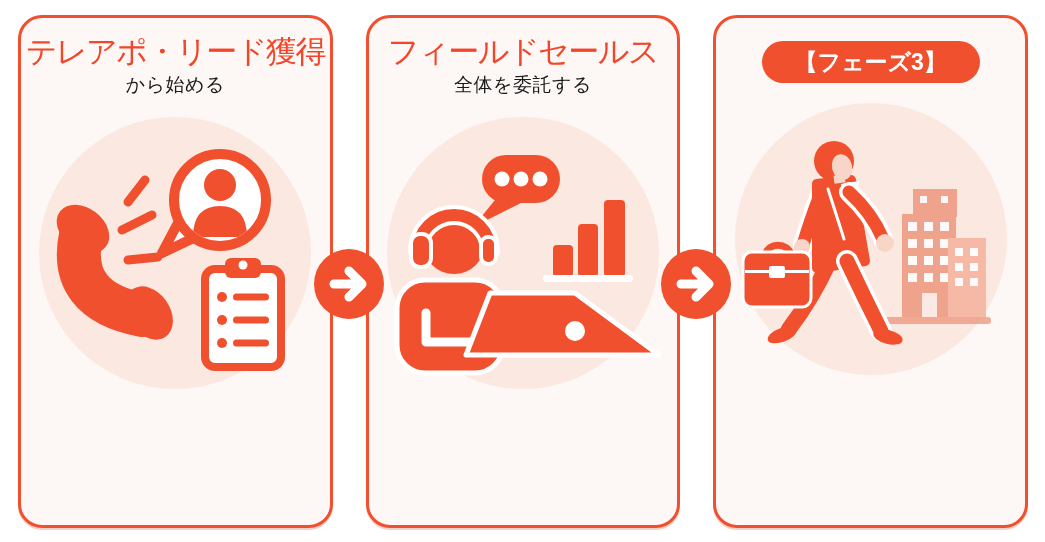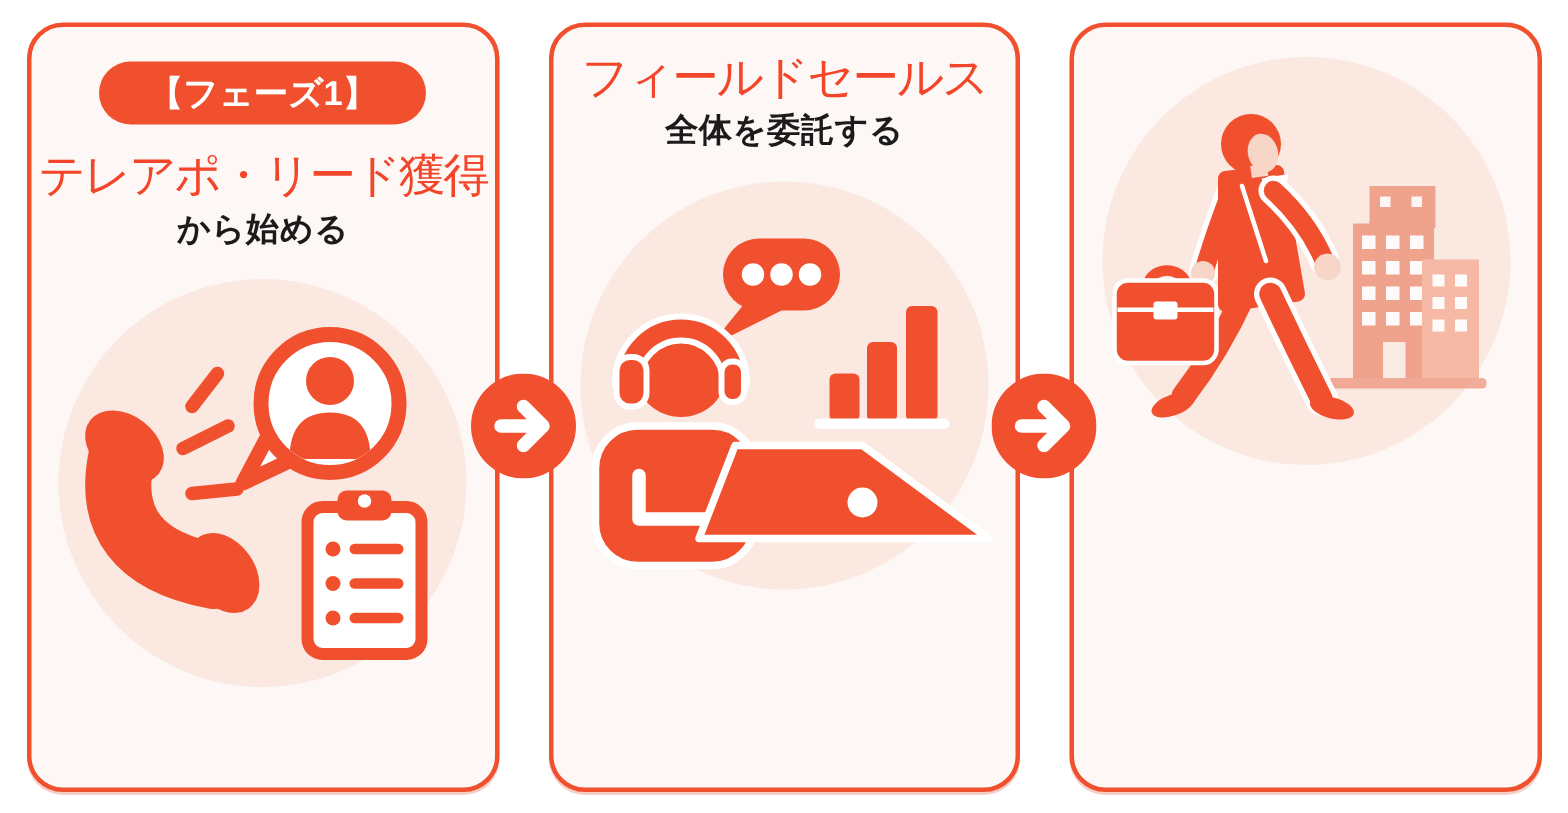--- a/index.html
+++ b/index.html
@@ -52,22 +52,22 @@
     margin-top:15px;
     font-size:31px;
     font-weight:400;
     color:var(--title-text);
     letter-spacing:-1.5px;
     white-space:nowrap;
     line-height:1.2;
   }
   .subtitle{
     margin-top:4px;
-    font-size:22px;
-    font-weight:700;
+    font-size:19px;
+    font-weight:400;
     color:var(--subtitle-text);
     letter-spacing:0.5px;
     line-height:1.2;
   }
   .illus{display:block;margin:6px auto 0;width:308px;height:300px;}
   .arrow{
     position:absolute;
     top:249px;
     width:70px;height:70px;
     z-index:5;
@@ -85,21 +85,20 @@
   .s-o{stroke:var(--primary);}
   .s-w{stroke:#FFFFFF;}
   .nofill{fill:none;}
 </style>
 </head>
 <body>
 
 <div class="stage">
 
   <section class="card">
-    <div class="badge">【フェーズ1】</div>
     <h2 class="title">テレアポ・リード獲得</h2>
     <p class="subtitle">から始める</p>
     <svg class="illus" viewBox="0 0 308 300" aria-hidden="true">
       <circle class="f-bg" cx="154" cy="150" r="136"></circle>
 
       <g>
         <path class="nofill s-o" d="M60 132 Q 46 198 122 212" stroke-width="44" stroke-linecap="round"></path>
         <ellipse class="f-o" cx="62" cy="126" rx="29" ry="21" transform="rotate(38 62 126)"></ellipse>
         <ellipse class="f-o" cx="128" cy="210" rx="29" ry="21" transform="rotate(55 128 210)"></ellipse>
       </g>
@@ -170,20 +169,21 @@
       </g>
 
       <g>
         <path class="f-o s-w" d="M121 190 H206 L290 252 H97 Z" stroke-width="5" stroke-linejoin="round"></path>
         <circle class="f-w" cx="206" cy="228" r="10"></circle>
       </g>
     </svg>
   </section>
 
   <section class="card">
+    <div class="badge">【フェーズ3】</div>
     <svg class="illus" viewBox="0 0 308 300" aria-hidden="true">
       <circle class="f-bg" cx="154" cy="150" r="136"></circle>
 
       <g>
         <rect class="f-b1" x="196" y="100" width="44" height="28"></rect>
         <rect class="f-w" x="203" y="107" width="7" height="7" opacity="0.9"></rect>
         <rect class="f-w" x="224" y="107" width="7" height="7" opacity="0.9"></rect>
         <rect class="f-b1" x="185" y="125" width="54" height="103"></rect>
         <g class="f-w" opacity="0.95">
           <rect x="191" y="133" width="9" height="9"></rect>

